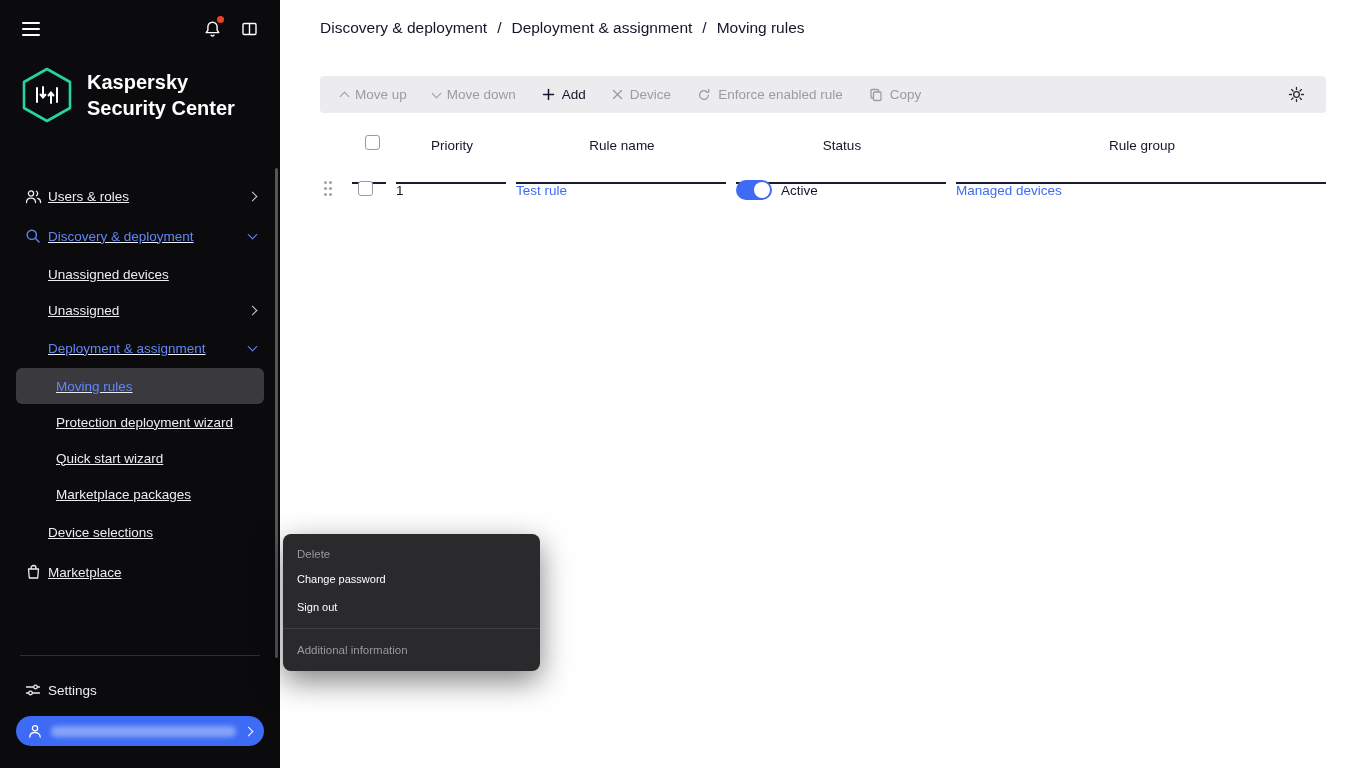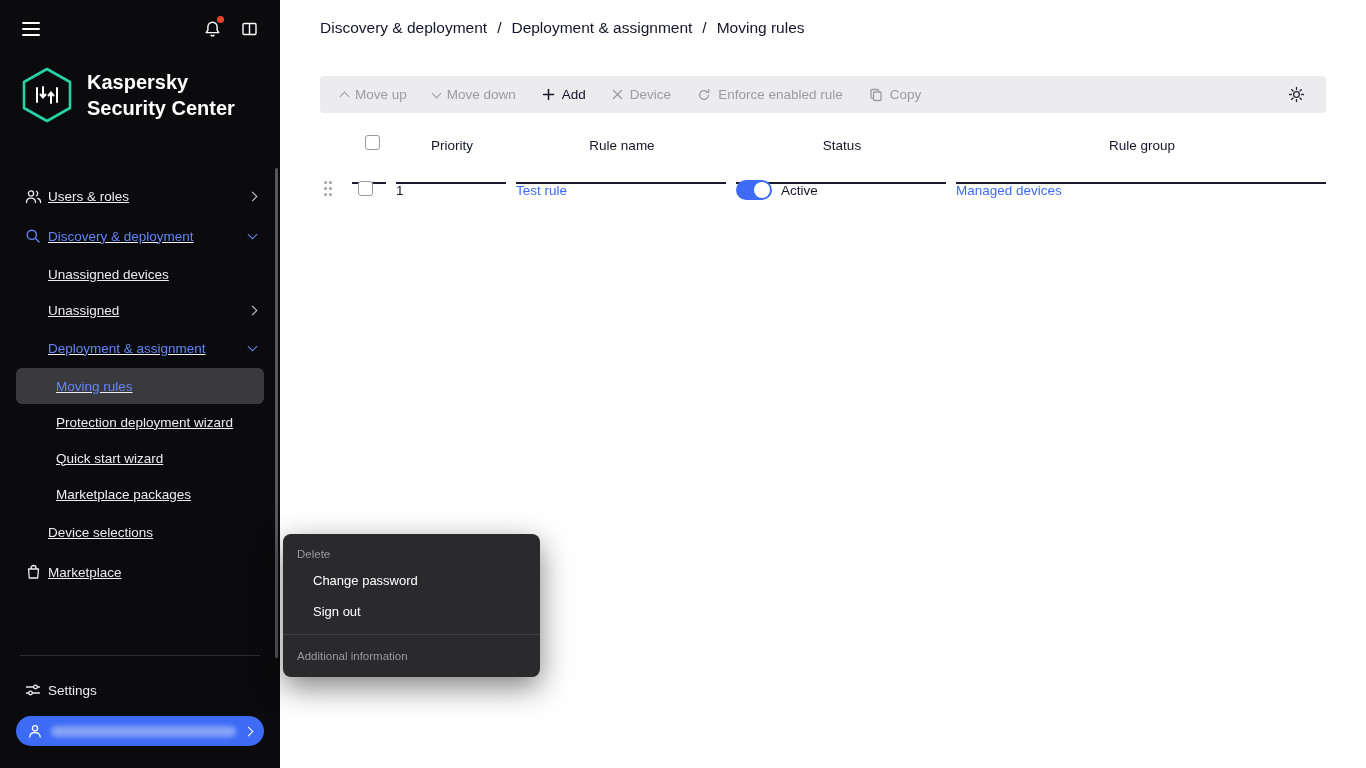--- a/index.html
+++ b/index.html
@@ -81,21 +81,21 @@
       box-shadow:0 6px 0 currentColor,0 12px 0 currentColor,5px 0 0 currentColor,5px 6px 0 currentColor,5px 12px 0 currentColor;}
   .link{color:var(--accent);cursor:pointer;text-decoration:none;}
   .status-cell{display:flex;align-items:center;gap:9px;}
   .toggle{width:36px;height:20px;border-radius:10px;background:var(--accent);position:relative;cursor:pointer;flex:none;}
   .toggle .knob{position:absolute;top:2px;right:2px;width:16px;height:16px;border-radius:50%;background:#fff;}
 
   
   .ctx-menu{position:absolute;left:283px;top:534px;width:257px;background:#2a2a2d;border-radius:8px;
             box-shadow:0 10px 30px rgba(0,0,0,.5);padding:6px 0 10px 0;z-index:50;color:#fff;}
   .ctx-section{padding:8px 14px 5px 14px;font-size:11.5px;color:#98989f;}
-  .ctx-item{padding:8px 30px;font-size:13px;cursor:pointer;}
+  .ctx-item{padding:8px 14px;font-size:11px;cursor:pointer;}
   .ctx-divider{height:1px;background:#3e3e42;margin:7px 0;}
 
   svg{display:block;}
 </style>
 </head>
 <body>
 
 <aside class="sidebar">
   <div class="sb-top">
     <button class="icon-btn">

